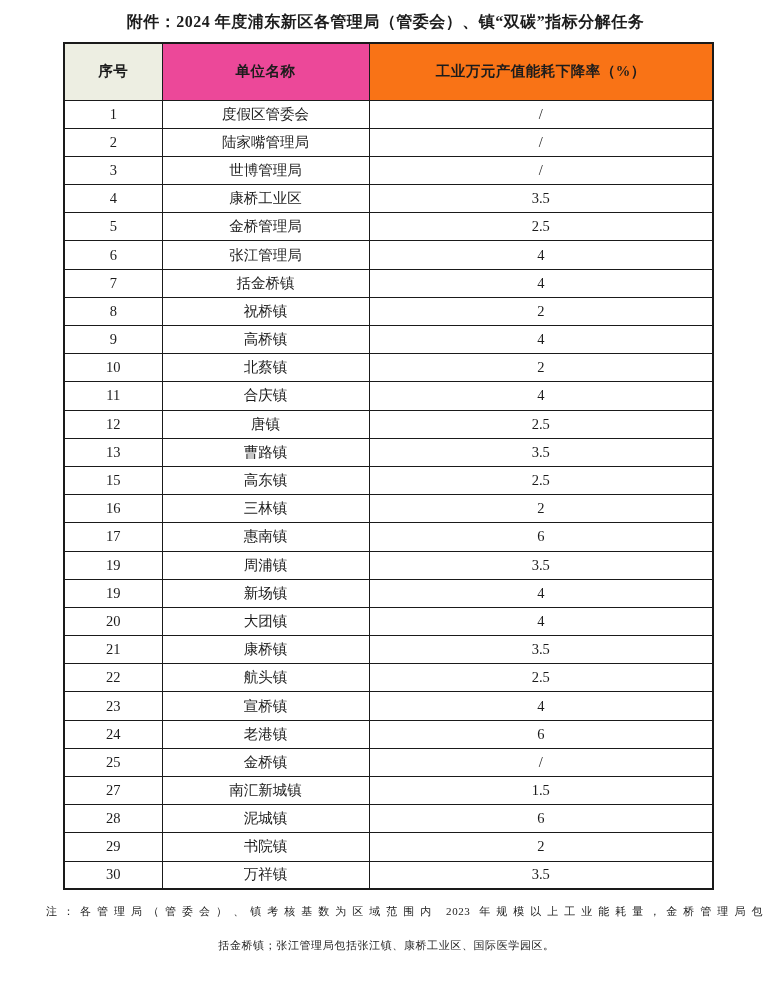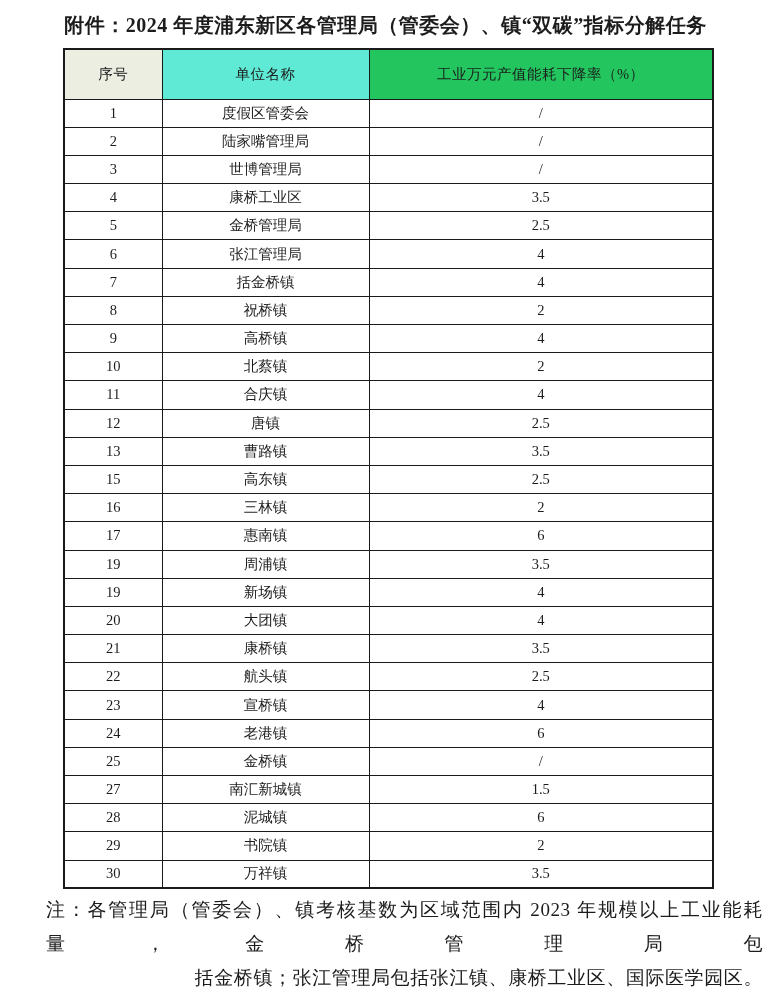--- a/index.html
+++ b/index.html
@@ -12,21 +12,21 @@
     overflow: hidden;
   }
   .page {
     width: 771px;
     height: 1006px;
     position: relative;
   }
   .doc-title {
     padding-top: 12px;
     text-align: center;
-    font-size: 20px;
+    font-size: 16px;
     font-weight: bold;
     letter-spacing: 0.5px;
     white-space: nowrap;
   }
   table.task-table {
     border-collapse: collapse;
     margin-left: 63px;
     margin-top: 9px;
     width: 649px;
     table-layout: fixed;
@@ -36,63 +36,63 @@
   table.task-table td {
     border: 1.5px solid #1a1a1a;
     text-align: center;
     vertical-align: middle;
     font-size: 14.5px;
     padding: 0 2px;
     overflow: hidden;
     white-space: nowrap;
   }
   table.task-table thead th {
-    height: 50px;
-    font-weight: normal;
+    height: 57px;
+    font-weight: bold;
     letter-spacing: 0.5px;
   }
   table.task-table tbody td {
     height: 28.2px;
     font-weight: normal;
   }
   .note {
     margin-top: 4px;
     margin-left: 10px;
     margin-right: 8px;
-    font-size: 19px;
+    font-size: 11px;
     line-height: 34px;
     letter-spacing: 0.6px;
   }
   .note .note-line-1 {
     padding-left: 36px;
     text-align: justify;
     text-align-last: justify;
   }
   .note .note-line-2 {
-    text-align: right;
+    text-align: center;
   }
 </style>
 </head>
 <body>
 
 <div class="page">
 
   <div class="doc-title">附件：2024 年度浦东新区各管理局（管委会）、镇“双碳”指标分解任务</div>
 
   <table class="task-table">
     <colgroup>
       <col style="width:98px">
       <col style="width:207px">
       <col style="width:344px">
     </colgroup>
     <thead>
       <tr>
         <th style="background: rgb(237, 238, 226);">序号</th>
-        <th style="background: #5eead4;">单位名称</th>
-        <th style="background: #22c55e;">工业万元产值能耗下降率（%）</th>
+        <th style="background: #ec4899;">单位名称</th>
+        <th style="background: #f97316;">工业万元产值能耗下降率（%）</th>
       </tr>
     </thead>
     <tbody>
         <tr>
           <td>1</td>
           <td>度假区管委会</td>
           <td>/</td>
         </tr>
         <tr>
           <td>2</td>

